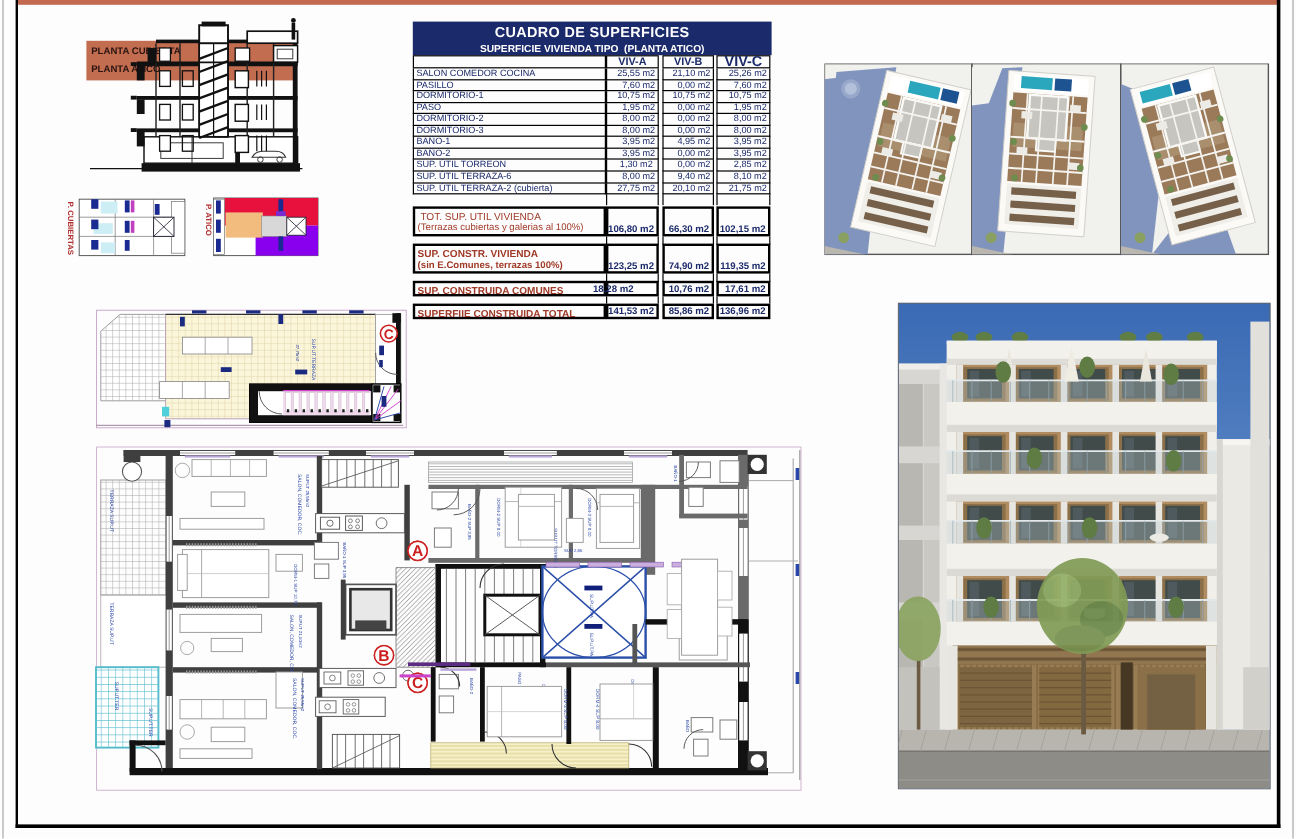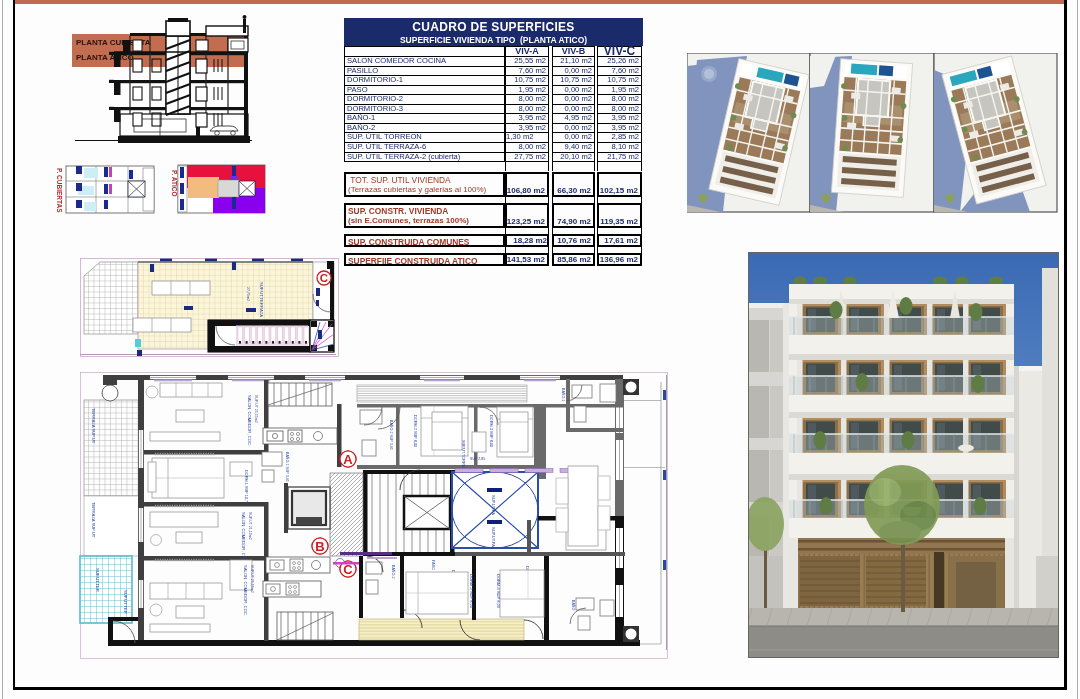--- a/index.html
+++ b/index.html
@@ -159,21 +159,21 @@
 <div style="position:absolute;left:253px;top:86.8px;width:45px;height:9.55px;border:1px solid #000;border-top:none;box-sizing:border-box;color:#1b2a6b;font-size:7.6px;line-height:8.6px;text-align:right;padding-right:2px;">8,00&nbsp;m2</div>
 <div style="position:absolute;left:0;top:96.3px;width:161px;height:9.55px;border:1px solid #000;border-top:none;box-sizing:border-box;color:#1b2a6b;font-size:7.6px;line-height:8.6px;padding-left:2px;white-space:nowrap;">BAÑO-1</div>
 <div style="position:absolute;left:161px;top:96.3px;width:44px;height:9.55px;border:1px solid #000;border-top:none;box-sizing:border-box;color:#1b2a6b;font-size:7.6px;line-height:8.6px;text-align:right;padding-right:2px;">3,95&nbsp;m2</div>
 <div style="position:absolute;left:208px;top:96.3px;width:43px;height:9.55px;border:1px solid #000;border-top:none;box-sizing:border-box;color:#1b2a6b;font-size:7.6px;line-height:8.6px;text-align:right;padding-right:2px;">4,95&nbsp;m2</div>
 <div style="position:absolute;left:253px;top:96.3px;width:45px;height:9.55px;border:1px solid #000;border-top:none;box-sizing:border-box;color:#1b2a6b;font-size:7.6px;line-height:8.6px;text-align:right;padding-right:2px;">3,95&nbsp;m2</div>
 <div style="position:absolute;left:0;top:105.9px;width:161px;height:9.55px;border:1px solid #000;border-top:none;box-sizing:border-box;color:#1b2a6b;font-size:7.6px;line-height:8.6px;padding-left:2px;white-space:nowrap;">BAÑO-2</div>
 <div style="position:absolute;left:161px;top:105.9px;width:44px;height:9.55px;border:1px solid #000;border-top:none;box-sizing:border-box;color:#1b2a6b;font-size:7.6px;line-height:8.6px;text-align:right;padding-right:2px;">3,95&nbsp;m2</div>
 <div style="position:absolute;left:208px;top:105.9px;width:43px;height:9.55px;border:1px solid #000;border-top:none;box-sizing:border-box;color:#1b2a6b;font-size:7.6px;line-height:8.6px;text-align:right;padding-right:2px;">0,00&nbsp;m2</div>
 <div style="position:absolute;left:253px;top:105.9px;width:45px;height:9.55px;border:1px solid #000;border-top:none;box-sizing:border-box;color:#1b2a6b;font-size:7.6px;line-height:8.6px;text-align:right;padding-right:2px;">3,95&nbsp;m2</div>
 <div style="position:absolute;left:0;top:115.4px;width:161px;height:9.55px;border:1px solid #000;border-top:none;box-sizing:border-box;color:#1b2a6b;font-size:7.6px;line-height:8.6px;padding-left:2px;white-space:nowrap;">SUP. ÚTIL TORREON</div>
-<div style="position:absolute;left:161px;top:115.4px;width:44px;height:9.55px;border:1px solid #000;border-top:none;box-sizing:border-box;color:#1b2a6b;font-size:7.6px;line-height:8.6px;text-align:left;padding-right:4px;">1,30&nbsp;m2</div>
+<div style="position:absolute;left:161px;top:115.4px;width:44px;height:9.55px;border:1px solid #000;border-top:none;box-sizing:border-box;color:#1b2a6b;font-size:7.6px;line-height:8.6px;text-align:right;padding-right:4px;">1,30&nbsp;m2</div>
 <div style="position:absolute;left:208px;top:115.4px;width:43px;height:9.55px;border:1px solid #000;border-top:none;box-sizing:border-box;color:#1b2a6b;font-size:7.6px;line-height:8.6px;text-align:right;padding-right:2px;">0,00&nbsp;m2</div>
 <div style="position:absolute;left:253px;top:115.4px;width:45px;height:9.55px;border:1px solid #000;border-top:none;box-sizing:border-box;color:#1b2a6b;font-size:7.6px;line-height:8.6px;text-align:right;padding-right:2px;">2,85&nbsp;m2</div>
 <div style="position:absolute;left:0;top:125.0px;width:161px;height:9.55px;border:1px solid #000;border-top:none;box-sizing:border-box;color:#1b2a6b;font-size:7.6px;line-height:8.6px;padding-left:2px;white-space:nowrap;">SUP. ÚTIL TERRAZA-6</div>
 <div style="position:absolute;left:161px;top:125.0px;width:44px;height:9.55px;border:1px solid #000;border-top:none;box-sizing:border-box;color:#1b2a6b;font-size:7.6px;line-height:8.6px;text-align:right;padding-right:2px;">8,00&nbsp;m2</div>
 <div style="position:absolute;left:208px;top:125.0px;width:43px;height:9.55px;border:1px solid #000;border-top:none;box-sizing:border-box;color:#1b2a6b;font-size:7.6px;line-height:8.6px;text-align:right;padding-right:2px;">9,40&nbsp;m2</div>
 <div style="position:absolute;left:253px;top:125.0px;width:45px;height:9.55px;border:1px solid #000;border-top:none;box-sizing:border-box;color:#1b2a6b;font-size:7.6px;line-height:8.6px;text-align:right;padding-right:2px;">8,10&nbsp;m2</div>
 <div style="position:absolute;left:0;top:134.5px;width:161px;height:9.55px;border:1px solid #000;border-top:none;box-sizing:border-box;color:#1b2a6b;font-size:7.6px;line-height:8.6px;padding-left:2px;white-space:nowrap;">SUP. ÚTIL TERRAZA-2 (cubierta)</div>
 <div style="position:absolute;left:161px;top:134.5px;width:44px;height:9.55px;border:1px solid #000;border-top:none;box-sizing:border-box;color:#1b2a6b;font-size:7.6px;line-height:8.6px;text-align:right;padding-right:2px;">27,75&nbsp;m2</div>
 <div style="position:absolute;left:208px;top:134.5px;width:43px;height:9.55px;border:1px solid #000;border-top:none;box-sizing:border-box;color:#1b2a6b;font-size:7.6px;line-height:8.6px;text-align:right;padding-right:2px;">20,10&nbsp;m2</div>
 <div style="position:absolute;left:253px;top:134.5px;width:45px;height:9.55px;border:1px solid #000;border-top:none;box-sizing:border-box;color:#1b2a6b;font-size:7.6px;line-height:8.6px;text-align:right;padding-right:2px;">21,75&nbsp;m2</div>
@@ -188,27 +188,27 @@
 <div style="position:absolute;left:208px;top:179px;width:43px;height:7px;border-left:1px solid #000;border-right:1px solid #000;box-sizing:border-box;"></div>
 <div style="position:absolute;left:253px;top:179px;width:45px;height:7px;border-left:1px solid #000;border-right:1px solid #000;box-sizing:border-box;"></div>
 <div style="position:absolute;left:0;top:185px;width:161px;height:25px;border:2px solid #000;box-sizing:border-box;color:#a03a28;font-weight:bold;font-size:8.4px;padding:1px 0 0 2px;line-height:10px;white-space:nowrap;">SUP. CONSTR. VIVIENDA<div style="font-size:8.0px;">(sin E.Comunes, terrazas 100%)</div></div>
 <div style="position:absolute;left:161px;top:185px;width:44px;height:25px;border:2px solid #000;box-sizing:border-box;color:#1b2a6b;font-weight:bold;font-size:8px;text-align:right;padding-right:2px;display:flex;align-items:flex-end;justify-content:flex-end;">123,25&nbsp;m2</div>
 <div style="position:absolute;left:208px;top:185px;width:43px;height:25px;border:2px solid #000;box-sizing:border-box;color:#1b2a6b;font-weight:bold;font-size:8px;text-align:right;padding-right:2px;display:flex;align-items:flex-end;justify-content:flex-end;">74,90&nbsp;m2</div>
 <div style="position:absolute;left:253px;top:185px;width:45px;height:25px;border:2px solid #000;box-sizing:border-box;color:#1b2a6b;font-weight:bold;font-size:8px;text-align:right;padding-right:2px;display:flex;align-items:flex-end;justify-content:flex-end;">119,35&nbsp;m2</div>
 <div style="position:absolute;left:161px;top:210px;width:44px;height:7px;border-left:1px solid #000;border-right:1px solid #000;box-sizing:border-box;"></div>
 <div style="position:absolute;left:208px;top:210px;width:43px;height:7px;border-left:1px solid #000;border-right:1px solid #000;box-sizing:border-box;"></div>
 <div style="position:absolute;left:253px;top:210px;width:45px;height:7px;border-left:1px solid #000;border-right:1px solid #000;box-sizing:border-box;"></div>
 <div style="position:absolute;left:0;top:216px;width:161px;height:13px;border:2px solid #000;box-sizing:border-box;color:#a03a28;font-weight:bold;font-size:8.4px;padding:1px 0 0 2px;line-height:10px;white-space:nowrap;">SUP. CONSTRUIDA COMUNES</div>
-<div style="position:absolute;left:161px;top:216px;width:44px;height:13px;border:2px solid #000;box-sizing:border-box;color:#1b2a6b;font-weight:bold;font-size:8px;text-align:right;padding-right:0;display:flex;align-items:flex-end;justify-content:flex-end;">18,28&nbsp;m2</div>
+<div style="position:absolute;left:161px;top:216px;width:44px;height:13px;border:2px solid #000;box-sizing:border-box;color:#1b2a6b;font-weight:bold;font-size:8px;text-align:right;padding-right:19px;display:flex;align-items:flex-end;justify-content:flex-end;">18,28&nbsp;m2</div>
 <div style="position:absolute;left:208px;top:216px;width:43px;height:13px;border:2px solid #000;box-sizing:border-box;color:#1b2a6b;font-weight:bold;font-size:8px;text-align:right;padding-right:2px;display:flex;align-items:flex-end;justify-content:flex-end;">10,76&nbsp;m2</div>
 <div style="position:absolute;left:253px;top:216px;width:45px;height:13px;border:2px solid #000;box-sizing:border-box;color:#1b2a6b;font-weight:bold;font-size:8px;text-align:right;padding-right:2px;display:flex;align-items:flex-end;justify-content:flex-end;">17,61&nbsp;m2</div>
 <div style="position:absolute;left:161px;top:229px;width:44px;height:6px;border-left:1px solid #000;border-right:1px solid #000;box-sizing:border-box;"></div>
 <div style="position:absolute;left:208px;top:229px;width:43px;height:6px;border-left:1px solid #000;border-right:1px solid #000;box-sizing:border-box;"></div>
 <div style="position:absolute;left:253px;top:229px;width:45px;height:6px;border-left:1px solid #000;border-right:1px solid #000;box-sizing:border-box;"></div>
-<div style="position:absolute;left:0;top:235px;width:161px;height:13px;border:2px solid #000;box-sizing:border-box;color:#a03a28;font-weight:bold;font-size:8.4px;padding:1px 0 0 2px;line-height:10px;white-space:nowrap;">SUPERFIIE CONSTRUIDA ATICO</div>
+<div style="position:absolute;left:0;top:235px;width:161px;height:13px;border:2px solid #000;box-sizing:border-box;color:#a03a28;font-weight:bold;font-size:8.4px;padding:1px 0 0 2px;line-height:10px;white-space:nowrap;">SUPERFIIE CONSTRUIDA TOTAL</div>
 <div style="position:absolute;left:161px;top:235px;width:44px;height:13px;border:2px solid #000;box-sizing:border-box;color:#1b2a6b;font-weight:bold;font-size:8px;text-align:right;padding-right:2px;display:flex;align-items:flex-end;justify-content:flex-end;">141,53&nbsp;m2</div>
 <div style="position:absolute;left:208px;top:235px;width:43px;height:13px;border:2px solid #000;box-sizing:border-box;color:#1b2a6b;font-weight:bold;font-size:8px;text-align:right;padding-right:2px;display:flex;align-items:flex-end;justify-content:flex-end;">85,86&nbsp;m2</div>
 <div style="position:absolute;left:253px;top:235px;width:45px;height:13px;border:2px solid #000;box-sizing:border-box;color:#1b2a6b;font-weight:bold;font-size:8px;text-align:right;padding-right:2px;display:flex;align-items:flex-end;justify-content:flex-end;">136,96&nbsp;m2</div>
   </div>
   <svg class="abs" style="left:687px;top:53px;" width="371" height="160" viewBox="687 53 371 160">
 <clipPath id="pc0">
         <rect x="687" y="53" width="123" height="159"></rect>
       </clipPath>
 <rect x="687" y="53" width="123" height="159" fill="#f1f1ee" stroke="#555" stroke-width="1.2"></rect>
 <g clip-path="url(#pc0)">

